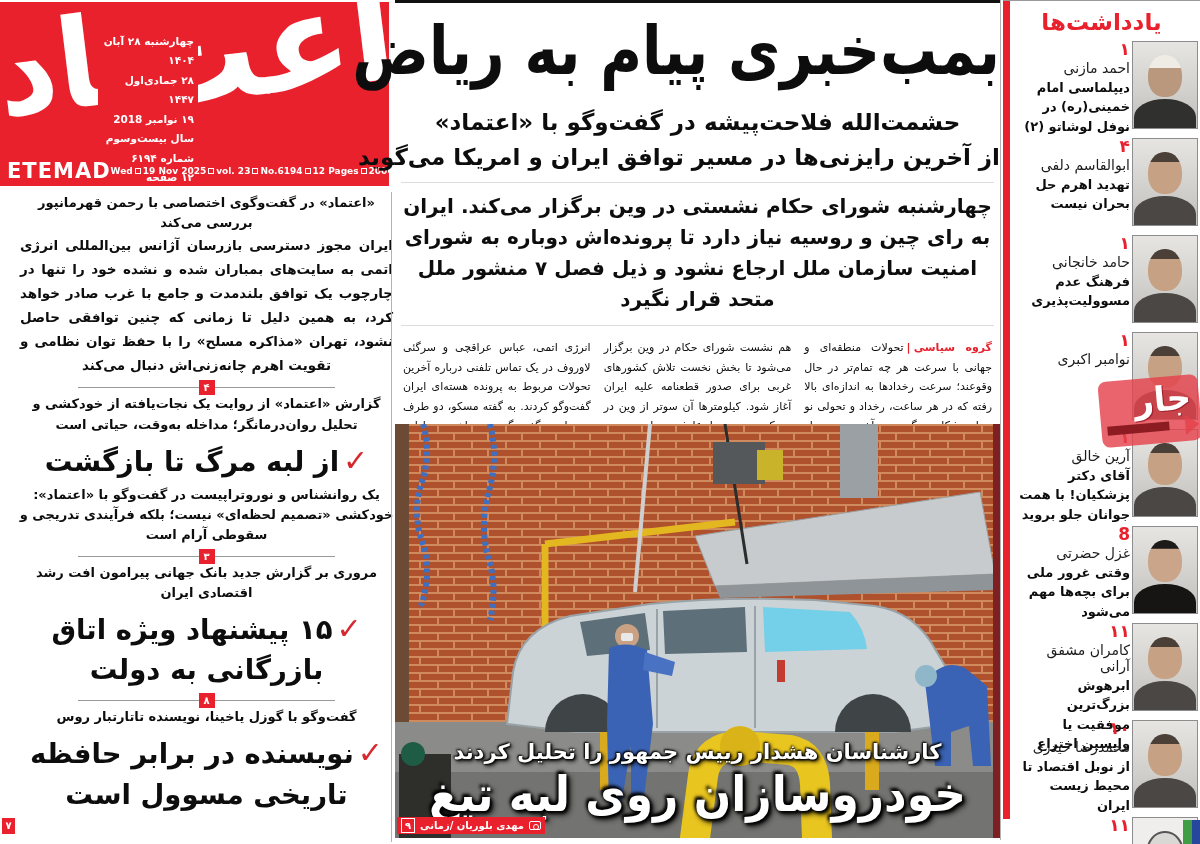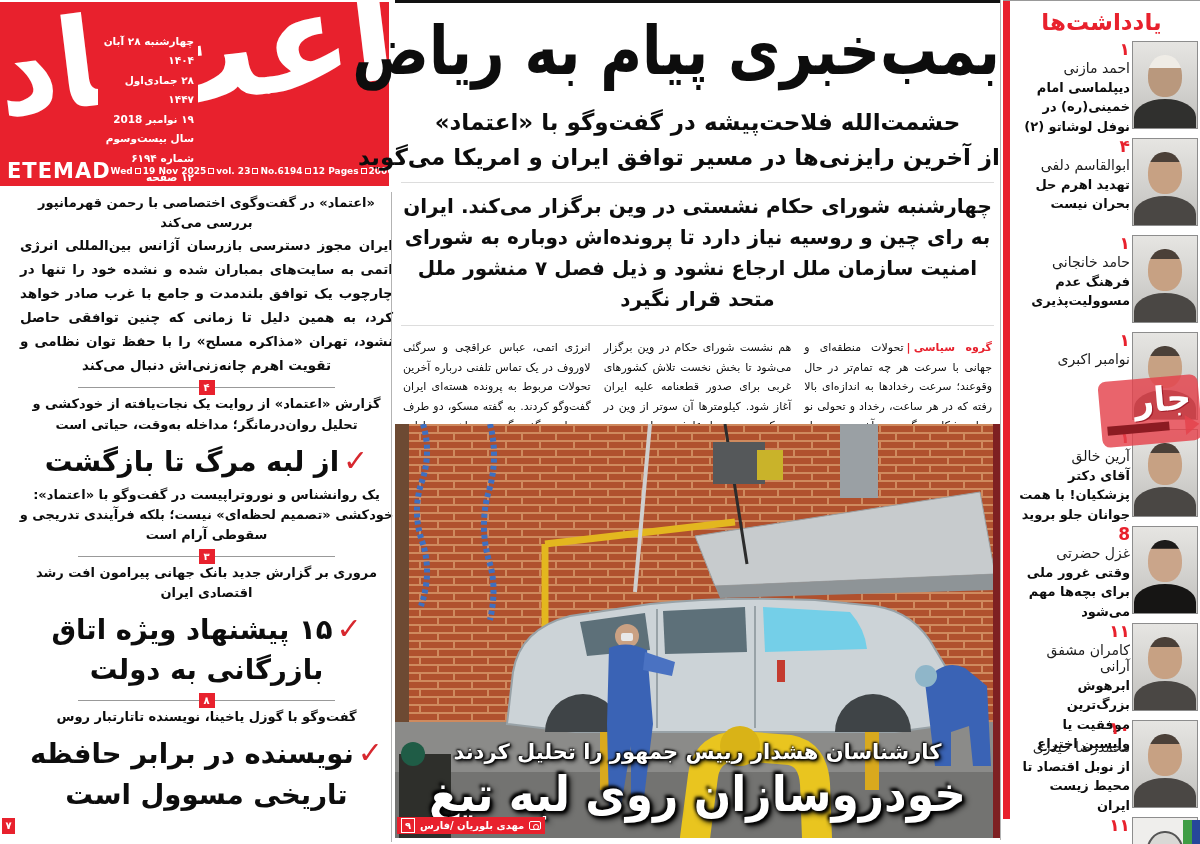--- a/index.html
+++ b/index.html
@@ -189,21 +189,21 @@
       <circle cx="531" cy="252" r="11" fill="#8fb6c9"></circle>
       <rect x="382" y="236" width="8" height="22" fill="#c43b2f"></rect>
       <rect x="4" y="330" width="52" height="84" fill="#2e2f2b"></rect>
       <circle cx="18" cy="330" r="12" fill="#1f5c46"></circle>
       <rect x="598" y="0" width="7" height="414" fill="#7e2022"></rect>
     </svg>
     <figcaption class="photo-kicker">کارشناسان هشدار رییس جمهور را تحلیل کردند</figcaption>
     <div class="photo-headline">خودروسازان روی لبه تیغ</div>
     <div class="photo-credit">
       <span class="credit-page">۹</span>
-      <span class="credit-name">مهدی بلوریان /فارس</span>
+      <span class="credit-name">مهدی بلوریان /زمانی</span>
       <span class="cam"></span>
     </div>
   </figure>
 
   <aside class="left-col">
     <div>
       <div class="story-kicker">«اعتماد» در گفت‌وگوی اختصاصی با رحمن قهرمانپور بررسی می‌کند</div>
       <p class="story-body">ایران مجوز دسترسی بازرسان آژانس بین‌المللی انرژی اتمی به سایت‌های بمباران شده و نشده خود را تنها در چارچوب یک توافق بلندمدت و جامع با غرب صادر خواهد کرد، به همین دلیل تا زمانی که چنین توافقی حاصل نشود، تهران «مذاکره مسلح» را با حفظ توان نظامی و تقویت اهرم چانه‌زنی‌اش دنبال می‌کند</p>
     </div>
 

